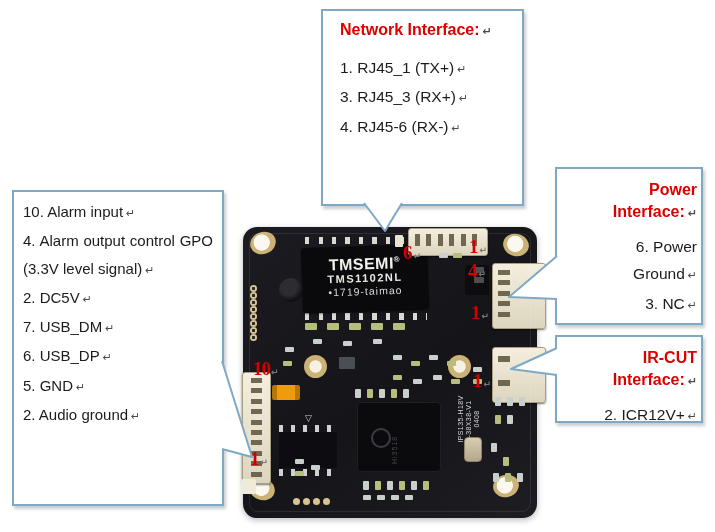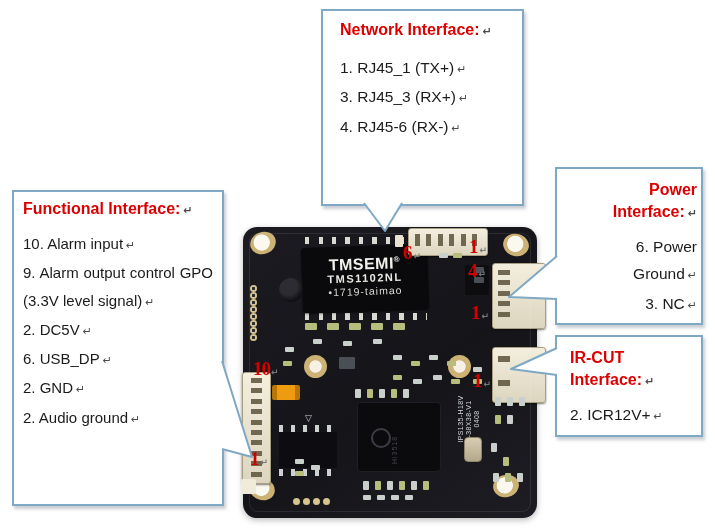--- a/index.html
+++ b/index.html
@@ -13,21 +13,21 @@
   .callout .line{font-size:15.5px;color:#1b1b1b;line-height:27.4px;}
   .ret{color:#4a4a4a;font-size:11px;margin-left:3px;font-family:"DejaVu Sans",sans-serif;}
 
   .box-network{left:321px;top:9px;width:203px;height:197px;padding:8px 6px 0 17px;}
   .box-network .title{margin-bottom:11px;}
   .box-functional{left:12px;top:190px;width:212px;height:316px;padding:6px 9px 0 9px;}
   .box-functional .title{margin-bottom:8px;}
   .box-functional .line{font-size:15px;text-align:justify;line-height:27.3px;}
   .box-power{left:555px;top:167px;width:148px;height:158px;padding:10px 4px 0 13px;text-align:right;}
   .box-power .title{margin-bottom:8px;}
-  .box-ircut{left:555px;top:335px;width:148px;height:102px;padding:10px 4px 0 13px;}
+  .box-ircut{left:555px;top:335px;width:148px;height:88px;padding:10px 4px 0 13px;text-align:right;}
   .box-ircut .title{margin-bottom:8px;}
 
   .tails{position:absolute;left:0;top:0;width:715px;height:532px;z-index:6;pointer-events:none;}
 
   
   .board{position:absolute;left:243px;top:227px;width:294px;height:291px;
          background:linear-gradient(145deg,#1b1b21 0%,#141419 55%,#1d1d23 100%);
          border-radius:14px;box-shadow:0 2px 6px rgba(0,0,0,.28);z-index:1;}
   .board::after{content:'';position:absolute;inset:6px;border:1px solid rgba(255,255,255,.09);
                 border-radius:9px;pointer-events:none;}
@@ -218,27 +218,27 @@
     <div class="title"><span>Network Interface:</span><span class="ret">↵</span></div>
     <div class="lines">
         <div class="line"><span>1. RJ45_1 (TX+)</span><span class="ret">↵</span></div>
         <div class="line"><span>3. RJ45_3 (RX+)</span><span class="ret">↵</span></div>
         <div class="line"><span>4. RJ45-6 (RX-)</span><span class="ret">↵</span></div>
         <div class="line"></div>
       </div>
   </div>
 
   <div class="callout box-functional">
-    <div class="title"><span>Functional Interface:</span><span class="ret">↵</span></div>
     <div class="lines">
         <div class="line"><span>10. Alarm input</span><span class="ret">↵</span></div>
-        <div class="line"><span>9. Alarm output control GPO (3.3V level signal)</span><span class="ret">↵</span></div>
+        <div class="line"><span>4. Alarm output control GPO (3.3V level signal)</span><span class="ret">↵</span></div>
         <div class="line"><span>2. DC5V</span><span class="ret">↵</span></div>
+        <div class="line"><span>7. USB_DM</span><span class="ret">↵</span></div>
         <div class="line"><span>6. USB_DP</span><span class="ret">↵</span></div>
-        <div class="line"><span>2. GND</span><span class="ret">↵</span></div>
+        <div class="line"><span>5. GND</span><span class="ret">↵</span></div>
         <div class="line"><span>2. Audio ground</span><span class="ret">↵</span></div>
       </div>
   </div>
 
   <div class="callout box-power">
     <div class="title"><span>Power Interface:</span><span class="ret">↵</span></div>
     <div class="lines">
         <div class="line"><span>6. Power Ground</span><span class="ret">↵</span></div>
         <div class="line"><span>3. NC</span><span class="ret">↵</span></div>
         <div class="line"><span>2. NC</span></div>

